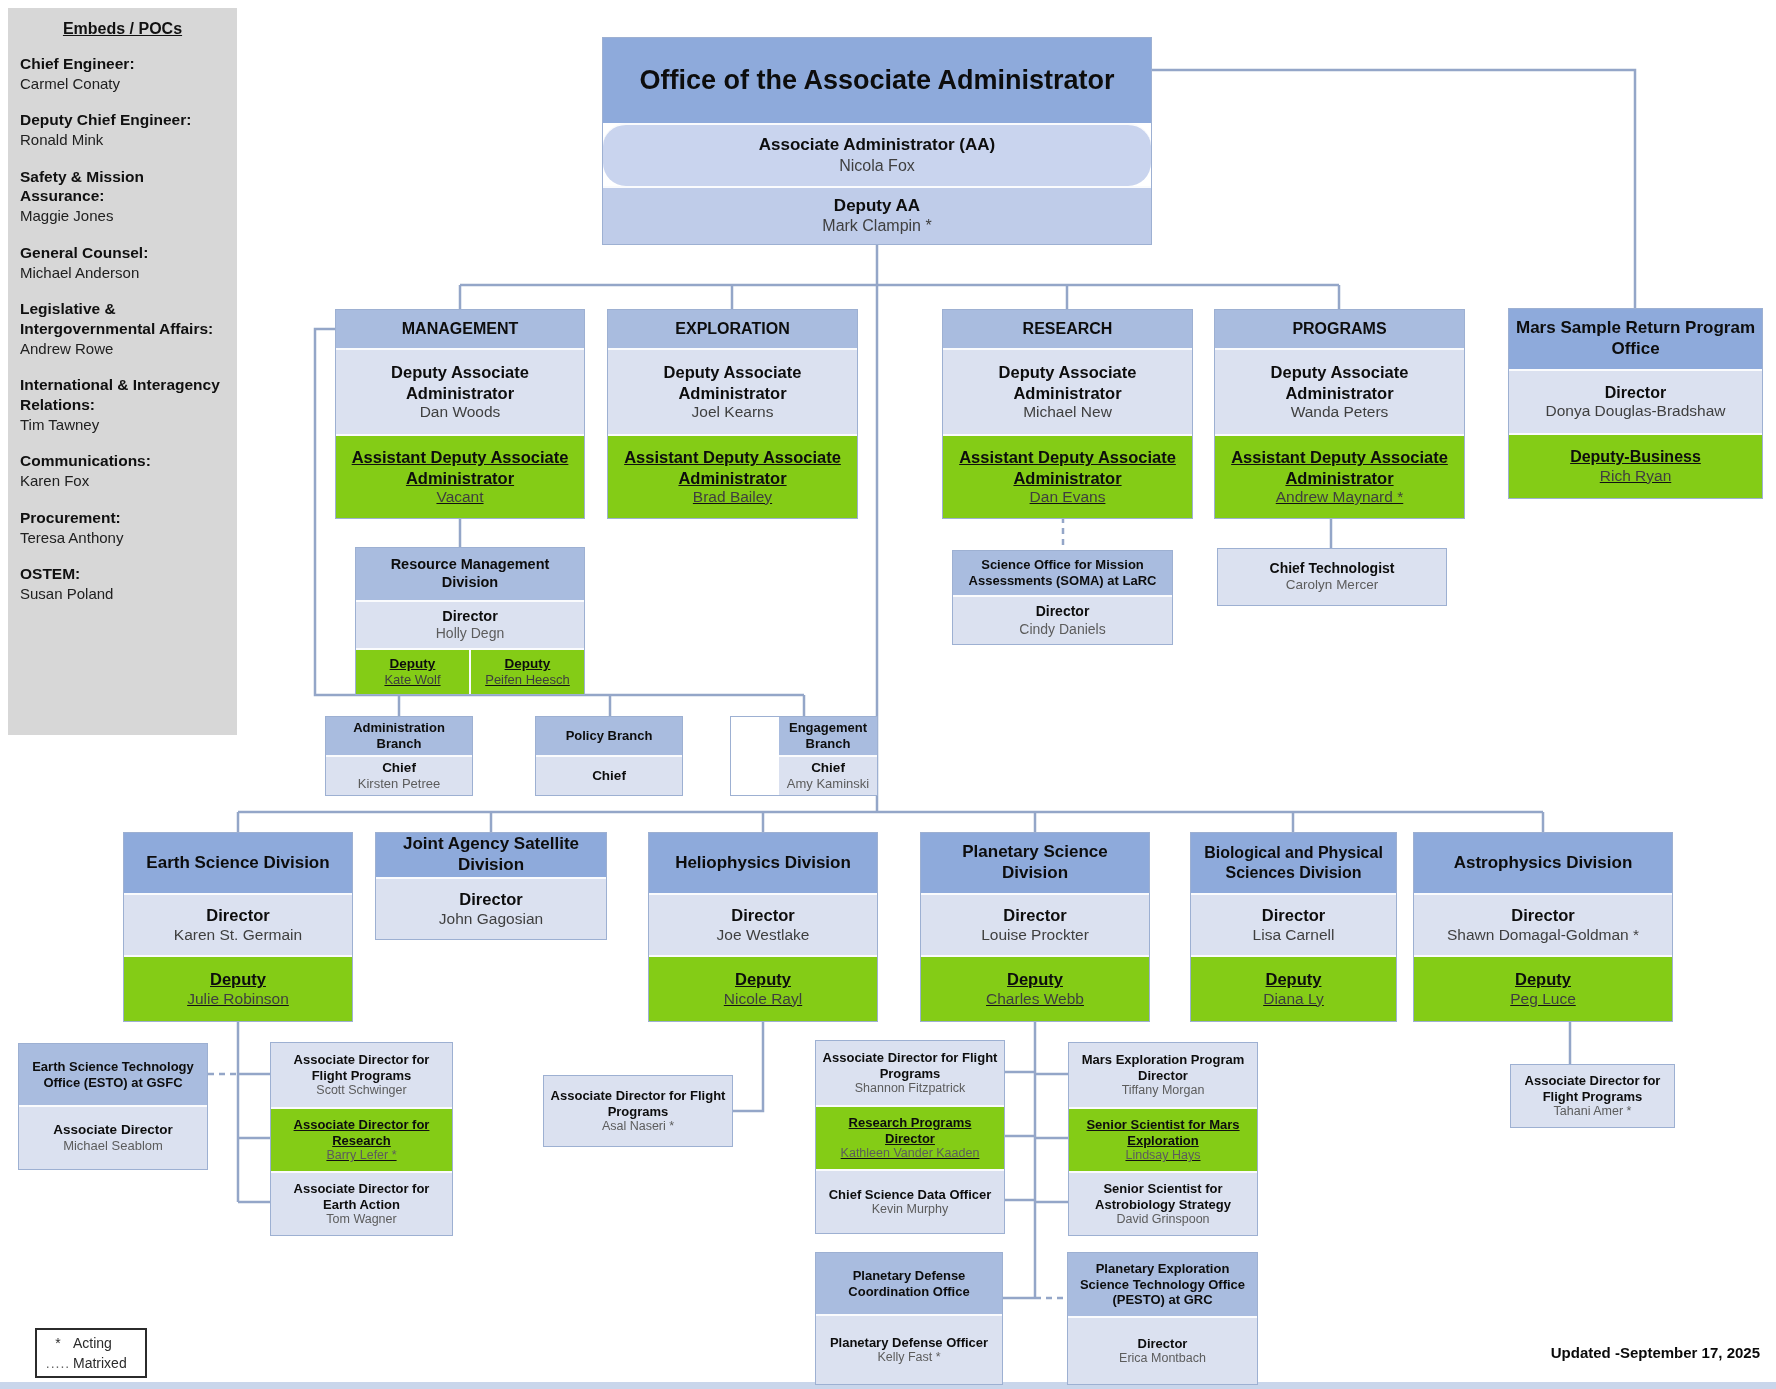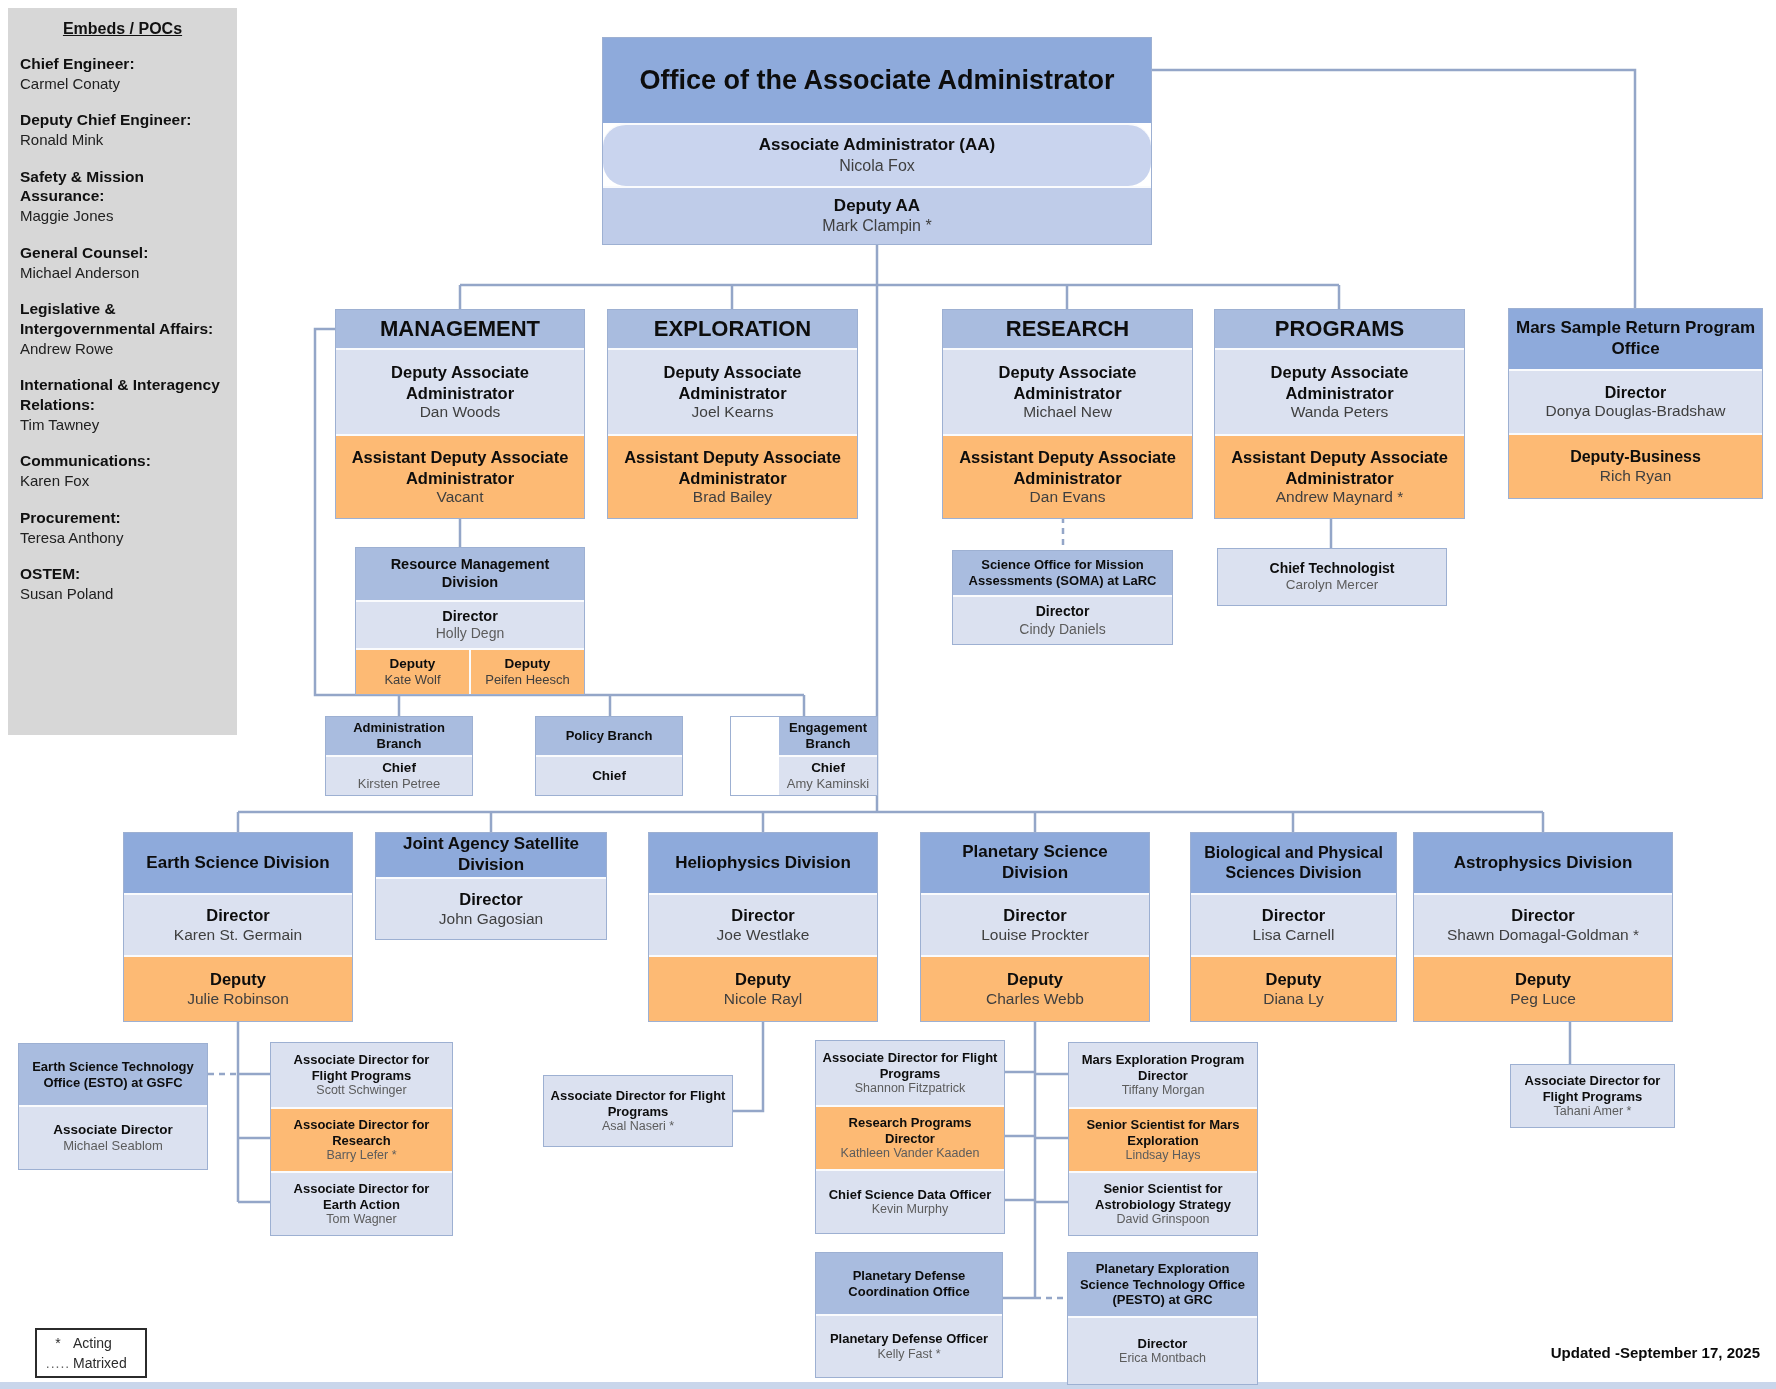--- a/index.html
+++ b/index.html
@@ -9,26 +9,26 @@
   .bottom-strip{position:absolute;left:0;top:1382px;width:1776px;height:7px;background:#c9d6eb;z-index:1;}
   .box{position:absolute;box-sizing:border-box;border:1px solid #9db0d2;z-index:2;background:#fff;}
   .sec{display:flex;flex-direction:column;justify-content:center;align-items:center;
        text-align:center;box-sizing:border-box;padding:2px 6px;}
   .sec + .sec{border-top:2px solid #fafbfd;}
   .hd-dark{background:#8eaadb;}
   .hd-mid{background:#a9bcdf;}
   .row-a{background:#c9d4ee;}
   .row-b{background:#bfcce9;}
   .row-l{background:#dbe1f0;}
-  .row-m{background:#fdba74;}
+  .row-m{background:#84cc16;text-decoration:underline;}
   .t{font-weight:bold;color:#0d0d0d;}
   .n{color:#3f3f3f;}
   .ng{color:#5c5c5c;}
   .fs-oaa{font-size:27px;line-height:1.22;}
-  .fs-colhd{font-size:22px;line-height:1.2;}
+  .fs-colhd{font-size:16px;line-height:1.2;}
   .fs-17{font-size:17px;line-height:1.22;}
   .fs-165{font-size:16.5px;line-height:1.24;}
   .fs-16{font-size:16px;line-height:1.24;}
   .fs-155{font-size:15.5px;line-height:1.22;}
   .fs-145{font-size:14.5px;line-height:1.22;}
   .fs-14{font-size:14px;line-height:1.22;}
   .fs-135{font-size:13.5px;line-height:1.2;}
   .fs-13{font-size:13px;line-height:1.2;}
   .fs-125{font-size:12.5px;line-height:1.2;}
   .split{display:flex;flex-direction:row;align-items:stretch;border-top:2px solid #fafbfd;}
@@ -408,21 +408,21 @@
     <div class="sec row-l" style="height:64px;">
       <span class="t fs-13">Senior Scientist for Astrobiology Strategy</span>
       <span class="ng fs-125">David Grinspoon</span>
     </div>
   </div>
 
   <div class="box" style="left:815px;top:1252px;width:188px;">
     <div class="sec hd-mid" style="height:61px;">
       <span class="t fs-13">Planetary Defense Coordination Office</span>
     </div>
-    <div class="sec row-l" style="height:63px;">
+    <div class="sec row-l" style="height:70px;">
       <span class="t fs-13">Planetary Defense Officer</span>
       <span class="ng fs-125">Kelly Fast *</span>
     </div>
   </div>
 
   <div class="box" style="left:1067px;top:1252px;width:191px;">
     <div class="sec hd-mid" style="height:63px;">
       <span class="t fs-13">Planetary Exploration Science Technology Office (PESTO) at GRC</span>
     </div>
     <div class="sec row-l" style="height:68px;">

